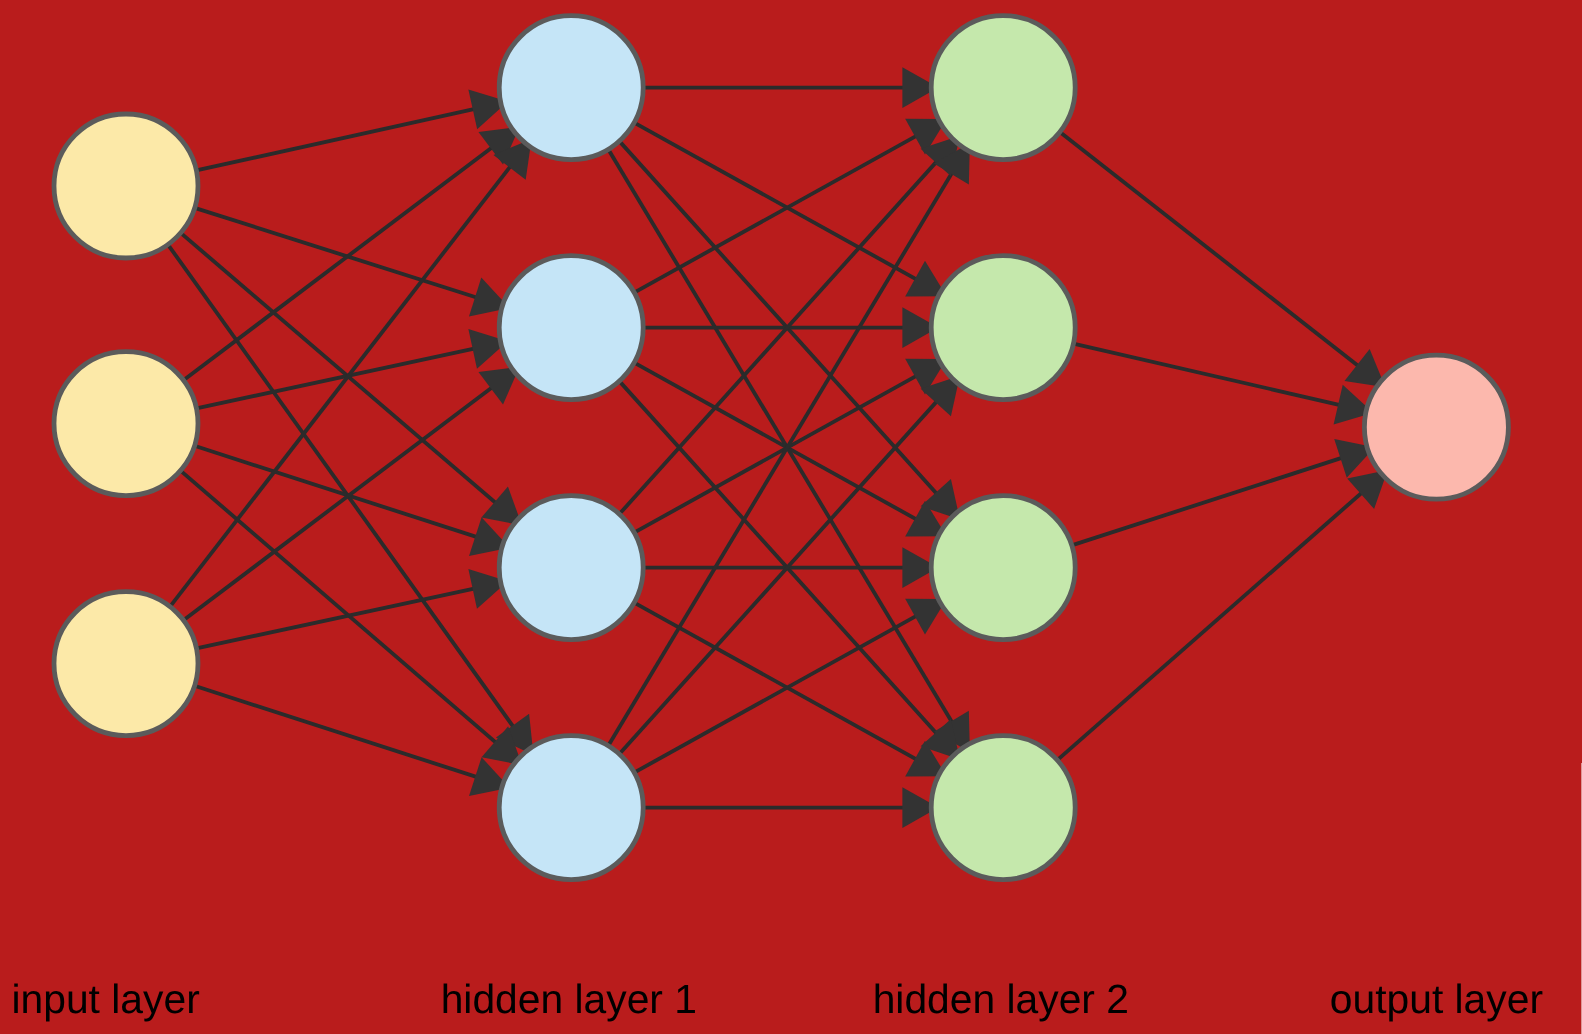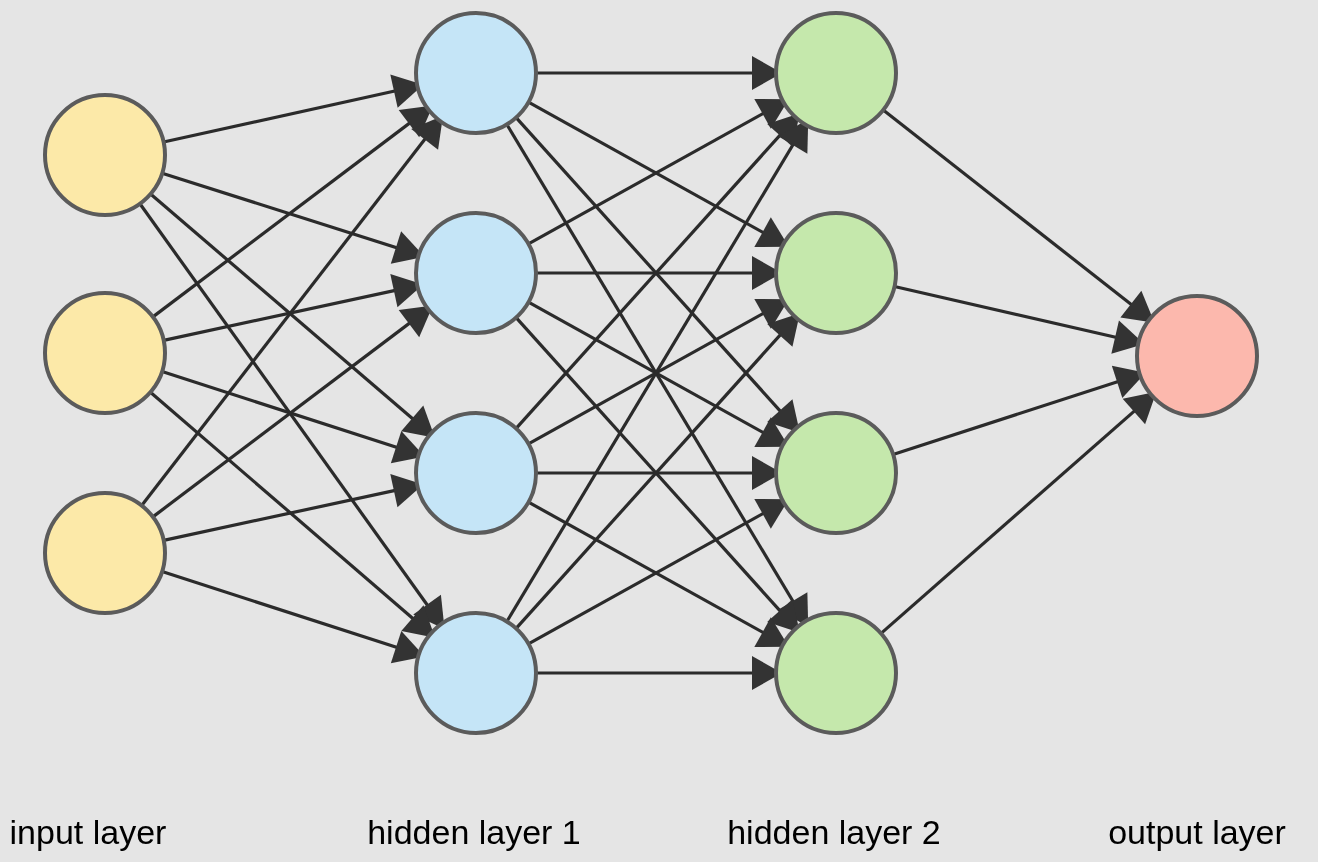--- a/index.html
+++ b/index.html
@@ -7,21 +7,21 @@
     padding: 0;
     background: #ffffff;
   }
   body {
     font-family: "Liberation Sans", sans-serif;
   }
   #canvas-wrap {
     position: relative;
     width: 1318px;
     height: 862px;
-    background: #e5e5e5;
+    background: #b91c1c;
     overflow: hidden;
   }
   #nn-svg {
     position: absolute;
     left: 0;
     top: 0;
     width: 1318px;
     height: 862px;
     display: block;
   }

